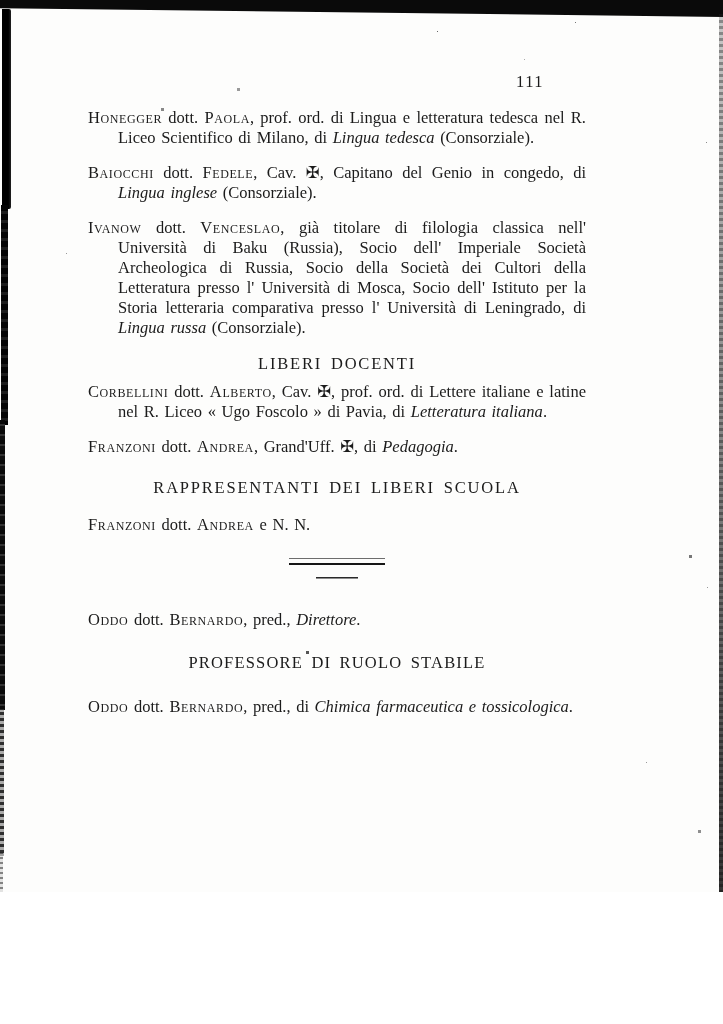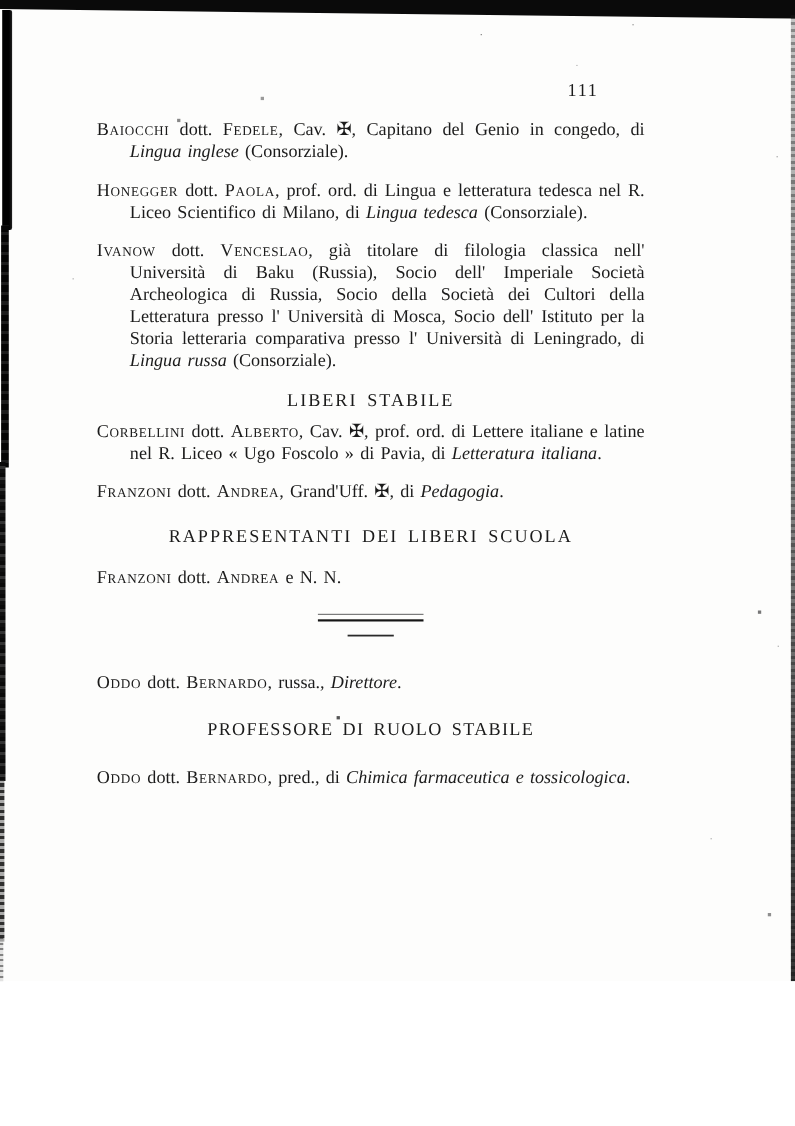--- a/index.html
+++ b/index.html
@@ -165,42 +165,42 @@
   <div class="left-bar-3"></div>
   <div class="left-bar-4"></div>
   <div class="left-bar-5"></div>
   <div class="right-edge"></div>
   <div class="speckles"></div>
 
   <div class="page-number">111</div>
 
   <div class="content">
 
+    <p class="entry"><span class="seg-sc">Honegger</span><span class="seg-p"> dott. </span><span class="seg-sc">Paola</span><span class="seg-p">, prof. ord. di Lingua e letteratura tedesca nel R. Liceo Scientifico di Milano, di </span><span class="seg-i">Lingua tedesca</span><span class="seg-p"> (Consorziale).</span></p>
+
     <p class="entry"><span class="seg-sc">Baiocchi</span><span class="seg-p"> dott. </span><span class="seg-sc">Fedele</span><span class="seg-p">, Cav. ✠, Capitano del Genio in congedo, di </span><span class="seg-i">Lingua inglese</span><span class="seg-p"> (Consorziale).</span></p>
 
-    <p class="entry"><span class="seg-sc">Honegger</span><span class="seg-p"> dott. </span><span class="seg-sc">Paola</span><span class="seg-p">, prof. ord. di Lingua e letteratura tedesca nel R. Liceo Scientifico di Milano, di </span><span class="seg-i">Lingua tedesca</span><span class="seg-p"> (Consorziale).</span></p>
-
     <p class="entry"><span class="seg-sc">Ivanow</span><span class="seg-p"> dott. </span><span class="seg-sc">Venceslao</span><span class="seg-p">, già titolare di filologia classica nell' Università di Baku (Russia), Socio dell' Imperiale Società Archeologica di Russia, Socio della Società dei Cultori della Letteratura presso l' Università di Mosca, Socio dell' Istituto per la Storia letteraria comparativa presso l' Università di Leningrado, di </span><span class="seg-i">Lingua russa</span><span class="seg-p"> (Consorziale).</span></p>
 
-    <div class="section-heading">LIBERI STABILE</div>
+    <div class="section-heading">LIBERI DOCENTI</div>
 
 
     <p class="entry"><span class="seg-sc">Corbellini</span><span class="seg-p"> dott. </span><span class="seg-sc">Alberto</span><span class="seg-p">, Cav. ✠, prof. ord. di Lettere italiane e latine nel R. Liceo « Ugo Foscolo » di Pavia, di </span><span class="seg-i">Letteratura italiana</span><span class="seg-p">.</span></p>
 
     <p class="entry"><span class="seg-sc">Franzoni</span><span class="seg-p"> dott. </span><span class="seg-sc">Andrea</span><span class="seg-p">, Grand'Uff. ✠, di </span><span class="seg-i">Pedagogia</span><span class="seg-p">.</span></p>
 
     <div class="section-heading heading-rappresentanti">RAPPRESENTANTI DEI LIBERI SCUOLA</div>
 
     <p class="entry"><span class="seg-sc">Franzoni</span><span class="seg-p"> dott. </span><span class="seg-sc">Andrea</span><span class="seg-p"> e N. N.</span></p>
 
     <div class="rule-divider"></div>
 
 
     <div class="title-rule"></div>
 
-    <p class="entry entry-director"><span class="seg-sc">Oddo</span><span class="seg-p"> dott. </span><span class="seg-sc">Bernardo</span><span class="seg-p">, russa., </span><span class="seg-i">Direttore</span><span class="seg-p">.</span></p>
+    <p class="entry entry-director"><span class="seg-sc">Oddo</span><span class="seg-p"> dott. </span><span class="seg-sc">Bernardo</span><span class="seg-p">, pred., </span><span class="seg-i">Direttore</span><span class="seg-p">.</span></p>
 
     <div class="section-heading heading-professore">PROFESSORE DI RUOLO STABILE</div>
 
     <p class="entry entry-ruolo"><span class="seg-sc">Oddo</span><span class="seg-p"> dott. </span><span class="seg-sc">Bernardo</span><span class="seg-p">, pred., di </span><span class="seg-i">Chimica farmaceutica e tossicologica</span><span class="seg-p">.</span></p>
 
   </div>
 </div>
 
 </body></html>

